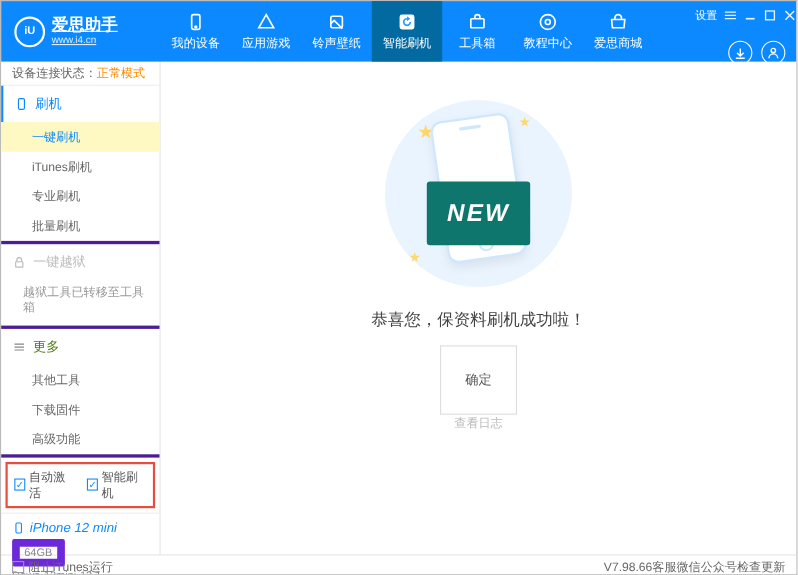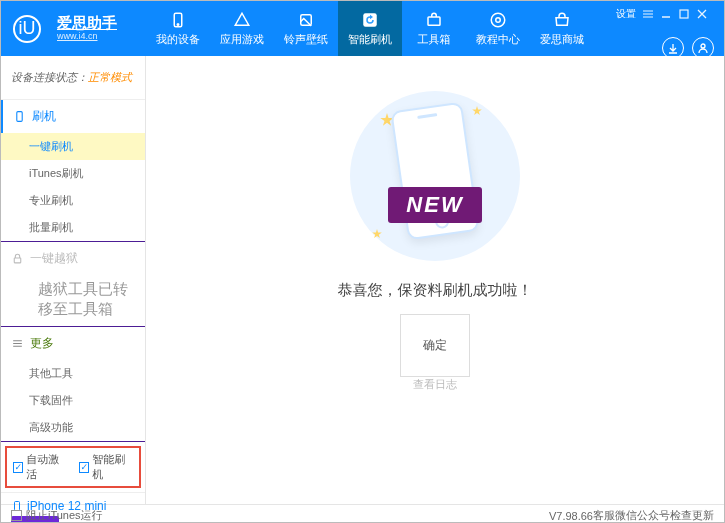--- a/index.html
+++ b/index.html
@@ -1,54 +1,54 @@
 <!DOCTYPE html>
 <html><head>
 <meta charset="utf-8">
 <style>
 * { margin: 0; padding: 0; box-sizing: border-box; }
 body { font-family: "Microsoft YaHei", sans-serif; font-size: 12px; background: #fff; width: 725px; height: 523px; border: 1px solid #bbb; overflow: hidden; }
 .header { background: #0d89ff; height: 55px; display: flex; align-items: center; color: #fff; position: relative; }
 .logo-area { display: flex; align-items: center; padding: 0 12px; width: 145px; }
-.logo-circle { width: 28px; height: 28px; border: 2px solid #fff; border-radius: 50%; display: flex; align-items: center; justify-content: center; font-weight: normal; font-size: 18px; margin-right: 16px; }
+.logo-circle { width: 28px; height: 28px; border: 2px solid #fff; border-radius: 50%; display: flex; align-items: center; justify-content: center; font-weight: bold; font-size: 10px; margin-right: 6px; }
 .logo-text { display: flex; flex-direction: column; line-height: 1.1; text-decoration: underline; }
 .app-name { font-size: 15px; font-weight: bold; }
 .app-url { font-size: 9px; opacity: 0.85; }
 .nav { display: flex; flex: 1; height: 100%; }
 .nav-item { flex: 0 0 64px; display: flex; flex-direction: column; align-items: center; justify-content: center; cursor: pointer; font-size: 11px; gap: 3px; }
 .nav-item.active { background: #0369a1; }
 .nav-icon { width: 18px; height: 18px; }
-.header-right { position: absolute; right: 16px; top: 6px; display: flex; gap: 6px; align-items: center; font-size: 10px; }
+.header-right { position: absolute; right: 0; top: 6px; display: flex; gap: 6px; align-items: center; font-size: 10px; }
 .win-btn { width: 12px; height: 12px; cursor: pointer; opacity: 0.9; }
 .circle-btn { width: 22px; height: 22px; border: 1.5px solid #fff; border-radius: 50%; display: flex; align-items: center; justify-content: center; cursor: pointer; margin-top: 14px; }
 .body-area { display: flex; height: 448px; }
 .sidebar { width: 145px; border-right: 1px solid #e5e5e5; display: flex; flex-direction: column; }
-.status-bar { padding: 14px 10px; font-size: 11px; color: #666; border-bottom: 1px solid #eee; font-style: italic; }
+.status-bar { padding: 3px 10px; font-size: 11px; color: #666; border-bottom: 1px solid #eee; }
 .status-val { color: #ff8c00; }
-.sb-section { border-bottom: 1px solid #4c1d95; }
+.sb-section { border-bottom: 3px solid #4c1d95; }
 .sb-head { display: flex; align-items: center; gap: 6px; padding: 8px 10px; color: #4d7c0f; font-size: 12px; cursor: pointer; }
 .sb-head.active { color: #0d89ff; border-left: 2px solid #0d89ff; }
 .sb-head.locked { color: #bbb; }
 .sb-sub { padding: 6px 10px 6px 28px; color: #666; font-size: 11px; cursor: pointer; }
 .sb-sub.active { background: #fef9c3; color: #0d89ff; }
-.sb-note { padding: 4px 10px 8px 37px; color: #999; font-size: 15px; line-height: 1.3; }
+.sb-note { padding: 4px 10px 8px 20px; color: #999; font-size: 11px; line-height: 1.3; }
 .sb-spacer { flex: 1; }
 .checkbox-row { border: 2px solid #e74c3c; margin: 4px; padding: 4px 6px; display: flex; gap: 12px; font-size: 11px; color: #555; }
 .chk { display: flex; align-items: center; gap: 3px; cursor: pointer; }
 .chk-box { width: 11px; height: 11px; border: 1px solid #0d89ff; display: flex; align-items: center; justify-content: center; color: #0d89ff; font-size: 9px; }
 .device-block { padding: 6px 10px; border-top: 1px solid #eee; }
-.device-name { color: #0d89ff; font-size: 12px; display: flex; align-items: center; gap: 4px; font-weight: 500; }
+.device-name { color: #0d89ff; font-size: 12px; display: flex; align-items: center; gap: 4px; font-weight: 500; font-style: italic; }
 .storage-badge { display: inline-block; border: 7px solid #6d28d9; border-radius: 2px; padding: 0 4px; font-size: 10px; color: #888; margin: 3px 0; }
 .device-sub { font-size: 10px; color: #888; }
 .main { flex: 1; display: flex; flex-direction: column; align-items: center; position: relative; }
 .illustration { margin-top: 35px; width: 170px; height: 170px; background: #eaf4ff; border-radius: 50%; position: relative; display: flex; align-items: center; justify-content: center; }
 .phone { width: 72px; height: 130px; background: #fff; border: 2px solid #cfe6ff; border-radius: 10px; position: relative; transform: rotate(-8deg); margin-top: -10px; box-shadow: 0 4px 10px rgba(0,0,0,0.08); }
 .phone::before { content: ""; position: absolute; top: 6px; left: 50%; transform: translateX(-50%); width: 20px; height: 3px; background: #cfe6ff; border-radius: 2px; }
 .phone::after { content: ""; position: absolute; bottom: 5px; left: 50%; transform: translateX(-50%); width: 10px; height: 10px; border: 2px solid #cfe6ff; border-radius: 50%; }
-.ribbon { position: absolute; bottom: 38px; background: #701a75; color: #fff; font-weight: bold; font-size: 22px; padding: 5px 18px; border-radius: 3px; letter-spacing: 2px; font-style: italic; }
+.ribbon { position: absolute; bottom: 38px; background: #0f766e; color: #fff; font-weight: bold; font-size: 22px; padding: 16px 18px; border-radius: 3px; letter-spacing: 2px; font-style: italic; }
 .starburst { position: absolute; width: 14px; height: 14px; background: #ffd76a; clip-path: polygon(50% 0,61% 35%,98% 35%,68% 57%,79% 91%,50% 70%,21% 91%,32% 57%,2% 35%,39% 35%); }
 .ok-text { margin-top: 20px; font-size: 15px; color: #444; }
 .ok-btn { margin-top: 14px; border: 1px solid #ddd; background: #fff; padding: 22px 22px; font-size: 12px; color: #555; cursor: pointer; }
 .log-link { margin-top: 0; font-size: 11px; color: #bbb; cursor: pointer; }
 .footer { height: 22px; border-top: 1px solid #e5e5e5; display: flex; align-items: center; padding: 0 10px; font-size: 11px; color: #666; }
 .footer-left { display: flex; align-items: center; gap: 4px; cursor: pointer; }
 .ft-box { width: 11px; height: 11px; border: 1px solid #999; }
 .footer-right { margin-left: auto; display: flex; align-items: center; gap: 0; }
 .ft-link { cursor: pointer; }
 </style>

